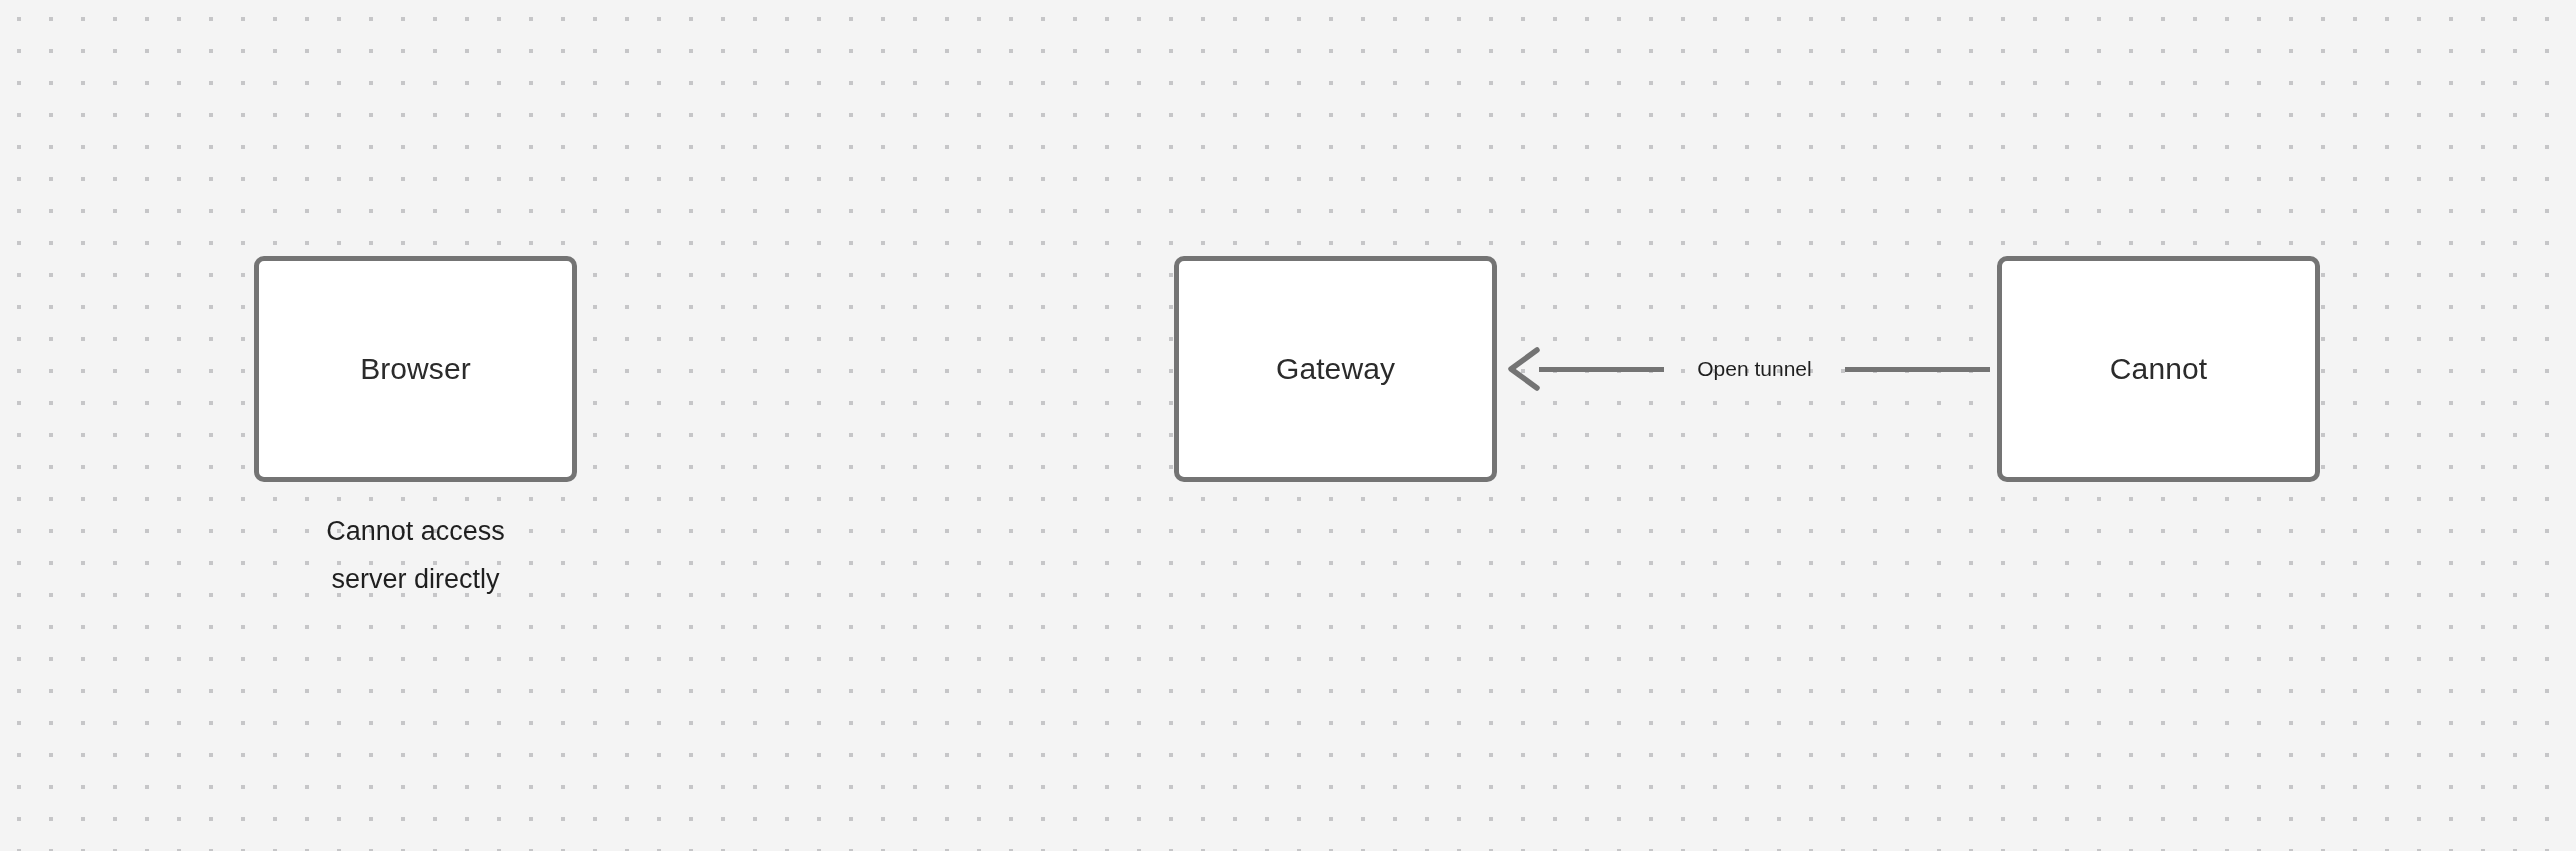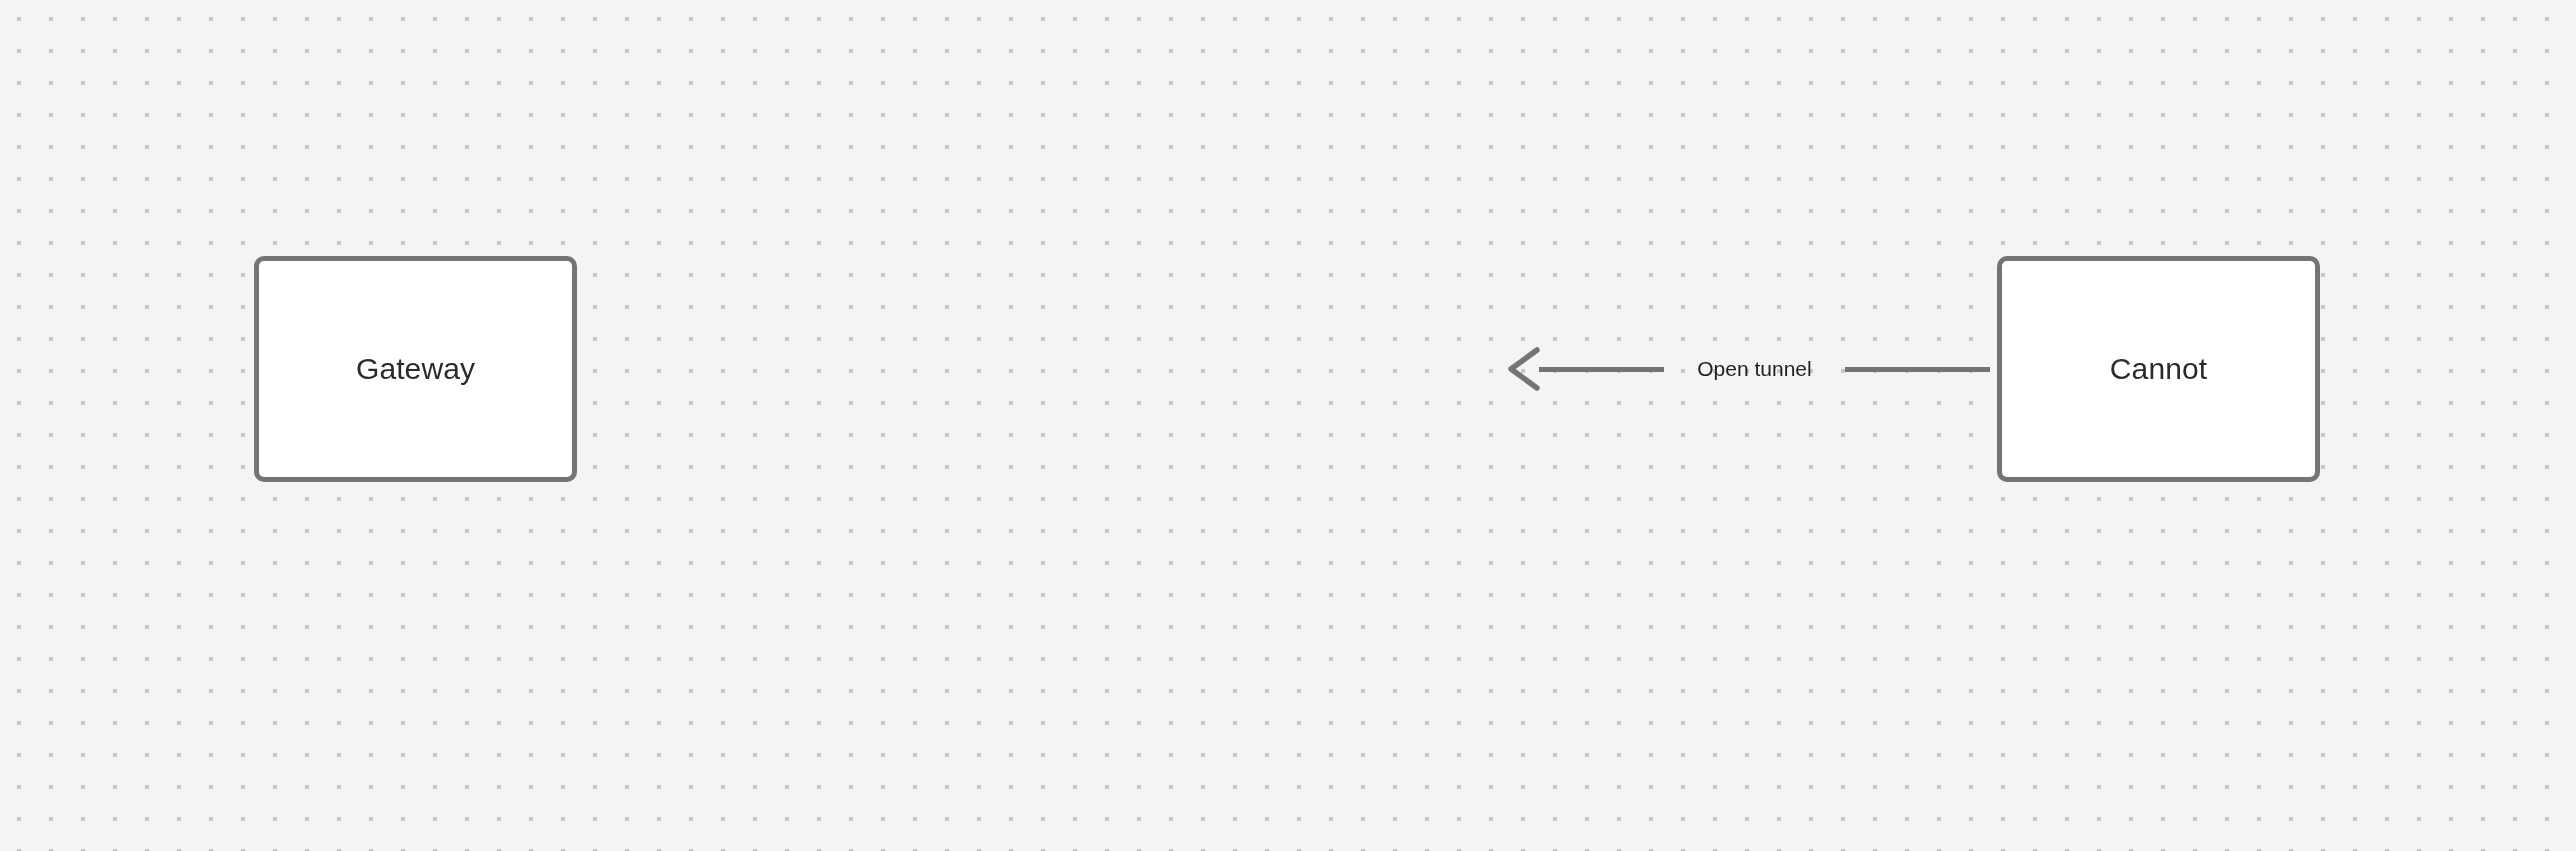--- a/index.html
+++ b/index.html
@@ -96,24 +96,31 @@
     color: #1f1f1f;
     white-space: nowrap;
   }
 </style>
 </head>
 <body>
 
 <div id="canvas">
 
   <div class="node" id="node-browser">
+    <span class="node-label">Browser</span>
+  </div>
+
+  <div id="browser-caption">
+    <div>Cannot access</div>
+    <div>server directly</div>
+  </div>
+
+  <div class="node" id="node-gateway">
     <span class="node-label">Gateway</span>
   </div>
-
-
 
   <div class="node" id="node-server">
     <span class="node-label">Cannot</span>
   </div>
 
   <div id="edge-arrowhead">
     <svg width="50" height="50" viewBox="0 0 50 50" aria-hidden="true">
       <path d="M 33 6 L 7 25 L 33 44" fill="none" stroke="#747474" stroke-width="5.5" stroke-linecap="round" stroke-linejoin="round"></path>
     </svg>
   </div>

